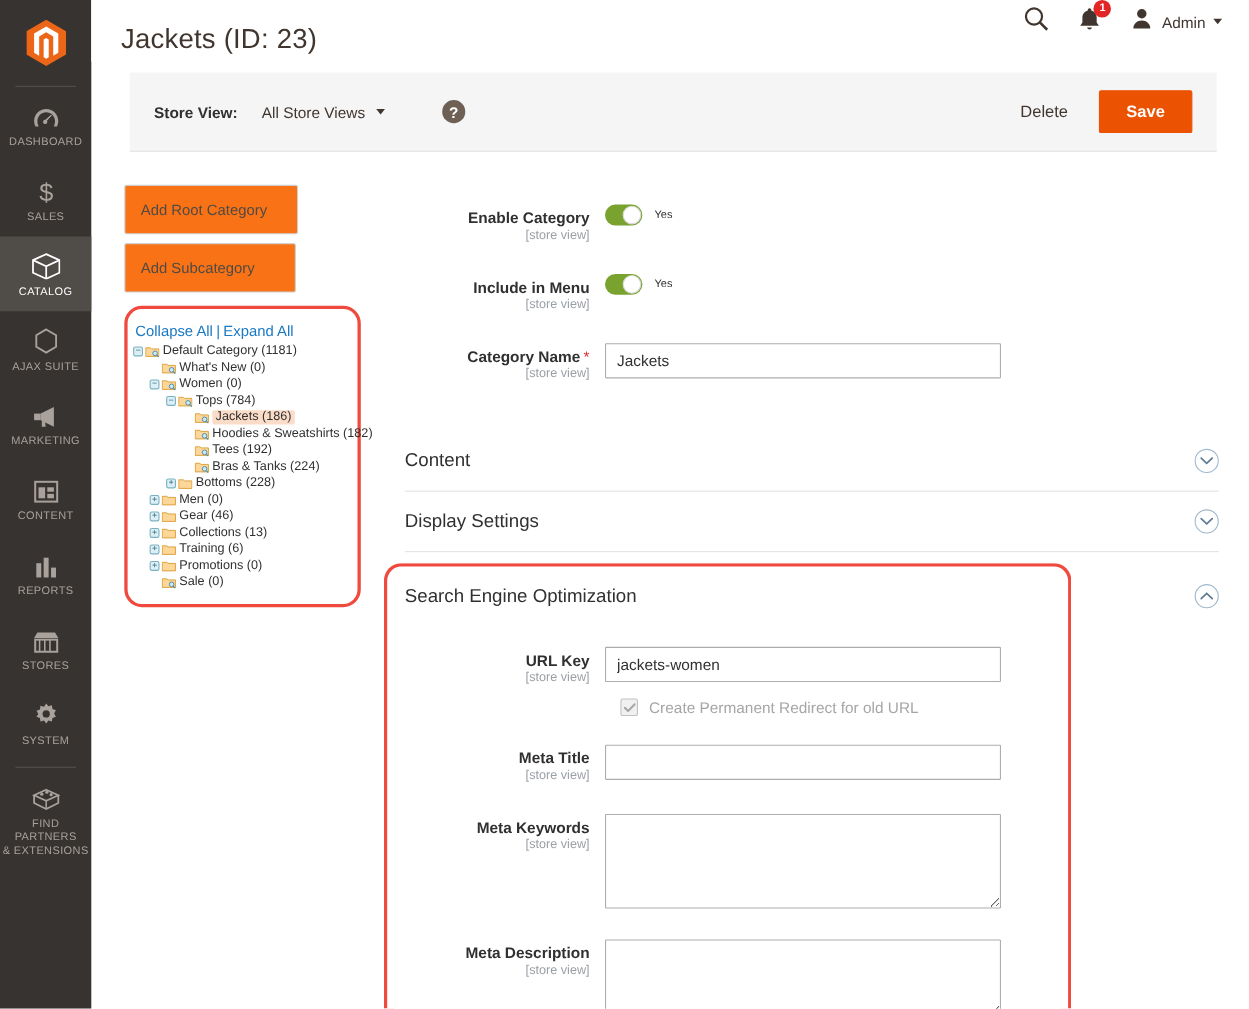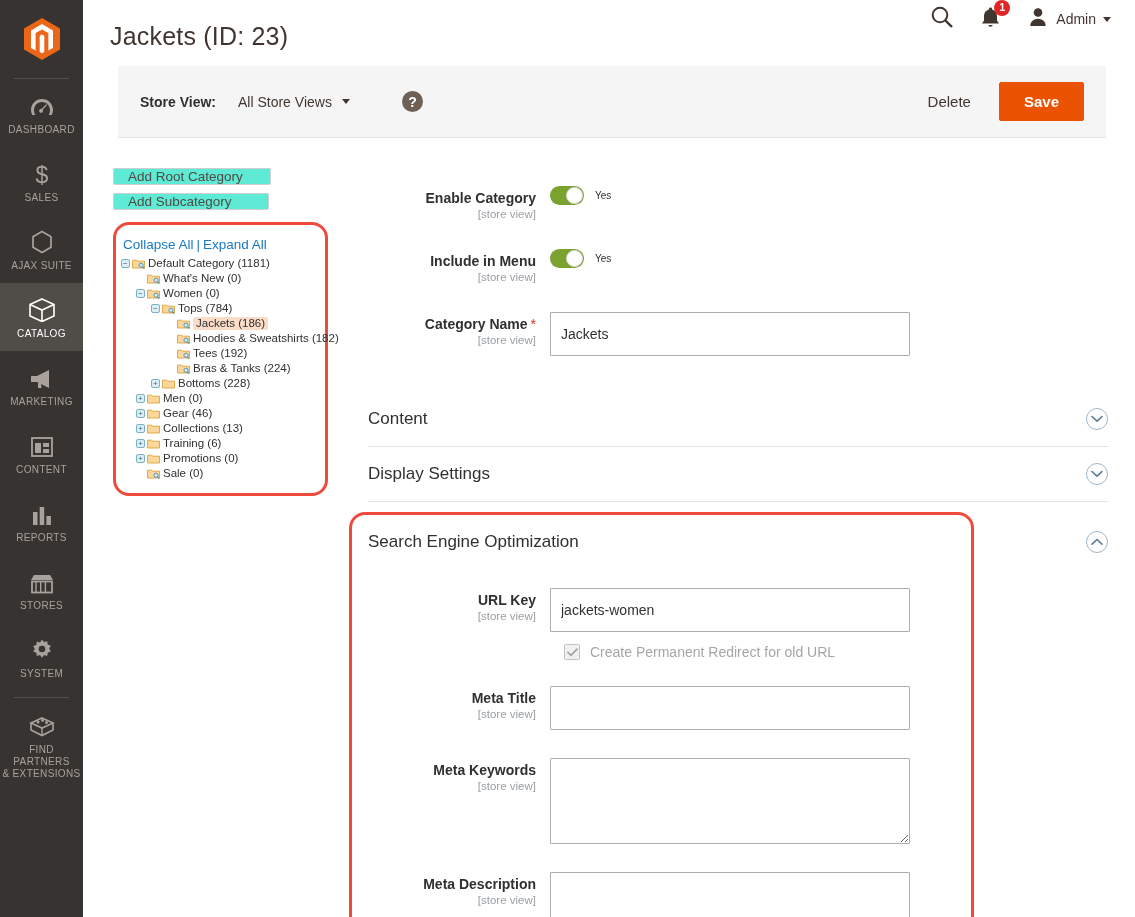--- a/index.html
+++ b/index.html
@@ -71,22 +71,22 @@
     cursor:pointer; padding:8px 14px; font-family:inherit;
   }
   .btn-save {
     background:#eb5202; border:1px solid #eb5202; color:#fff; font-size:15px; font-weight:bold;
     padding:10px 24px; cursor:pointer; margin-left:14px; border-radius:2px; font-family:inherit;
   }
 
   
   .treecol { position:absolute; left:113px; top:168px; width:215px; }
   .btn-ghost {
-    display:block; width:100%; text-align:left; background:#5eead4; border:1px solid #cfcfcf;
-    color:#514943; font-size:13.5px; padding:0 14px; cursor:pointer; border-radius:2px;
+    display:block; width:100%; text-align:left; background:#f97316; border:1px solid #cfcfcf;
+    color:#514943; font-size:13.5px; padding:14px 14px; cursor:pointer; border-radius:2px;
     margin-bottom:8px; font-family:inherit;
   }
   .btn-ghost.narrow { width:156px; }
   .btn-ghost.wide { width:158px; }
 
   .tree-box {
     position:relative; margin-top:12px; padding:10px 10px 12px 4px;
     border:3px solid #f04a3f; border-radius:16px; width:215px;
   }
   .tree-links { font-size:13.5px; color:#1979c3; margin:2px 0 4px 3px; }
@@ -128,21 +128,21 @@
   .toggle-sw .knob {
     position:absolute; top:1px; right:1px; width:17px; height:17px; border-radius:50%;
     background:#fff; border:1px solid #d9d9d9;
   }
   .toggle-txt { font-size:10px; color:#303030; margin-left:11px; }
 
   input.txt, textarea.txt {
     border:1px solid #adadad; background:#fff; font-size:14px; color:#303030;
     padding:7px 10px; font-family:inherit; border-radius:1px; outline:none;
   }
-  input.txt { width:360px; height:44px; }
+  input.txt { width:360px; height:32px; }
   textarea.txt { width:360px; resize:vertical; }
 
   
   .sections { position:absolute; left:368px; top:392px; width:740px; }
   .sect {
     display:flex; align-items:center; justify-content:space-between;
     border-bottom:1px solid #e3e3e3; padding:16px 0 16px 0; cursor:pointer;
   }
   .sect .stitle { font-size:17px; color:#303030; }
   .chev {
@@ -201,37 +201,37 @@
 
     <div class="nav-item">
       <span class="ic">
         <svg width="16" height="24" viewBox="0 0 16 24">
             <text x="8" y="21" font-size="23" font-family="Liberation Sans" text-anchor="middle" fill="#a9a29c">$</text>
           </svg>
       </span>
       <span class="lbl">SALES</span>
     </div>
 
-    <div class="nav-item">
-      <span class="ic">
-        <svg width="22" height="24" viewBox="0 0 22 24">
-            <path d="M11 1.5 L20 6.7 L20 17.3 L11 22.5 L2 17.3 L2 6.7 Z" fill="none" stroke="#a9a29c" stroke-width="1.7"></path>
-          </svg>
-      </span>
-      <span class="lbl">AJAX SUITE</span>
-    </div>
-
     <div class="nav-item active">
       <span class="ic">
         <svg width="26" height="24" viewBox="0 0 26 24">
             <path d="M13 1 L25 6.5 L25 18 L13 23.5 L1 18 L1 6.5 Z" fill="none" stroke="#fff" stroke-width="1.6"></path>
             <path d="M1 6.5 L13 12 L25 6.5 M13 12 L13 23.5" fill="none" stroke="#fff" stroke-width="1.6"></path>
           </svg>
       </span>
       <span class="lbl">CATALOG</span>
+    </div>
+
+    <div class="nav-item">
+      <span class="ic">
+        <svg width="22" height="24" viewBox="0 0 22 24">
+            <path d="M11 1.5 L20 6.7 L20 17.3 L11 22.5 L2 17.3 L2 6.7 Z" fill="none" stroke="#a9a29c" stroke-width="1.7"></path>
+          </svg>
+      </span>
+      <span class="lbl">AJAX SUITE</span>
     </div>
 
 
     <div class="nav-item">
       <span class="ic">
         <svg width="26" height="22" viewBox="0 0 26 22">
             <path d="M20 2 L8 8 L8 14 L20 20 Z"></path>
             <rect x="2" y="8" width="6" height="6"></rect>
             <path d="M9 14.5 L9 20 L12.5 20 L12 15.5 Z"></path>
           </svg>

